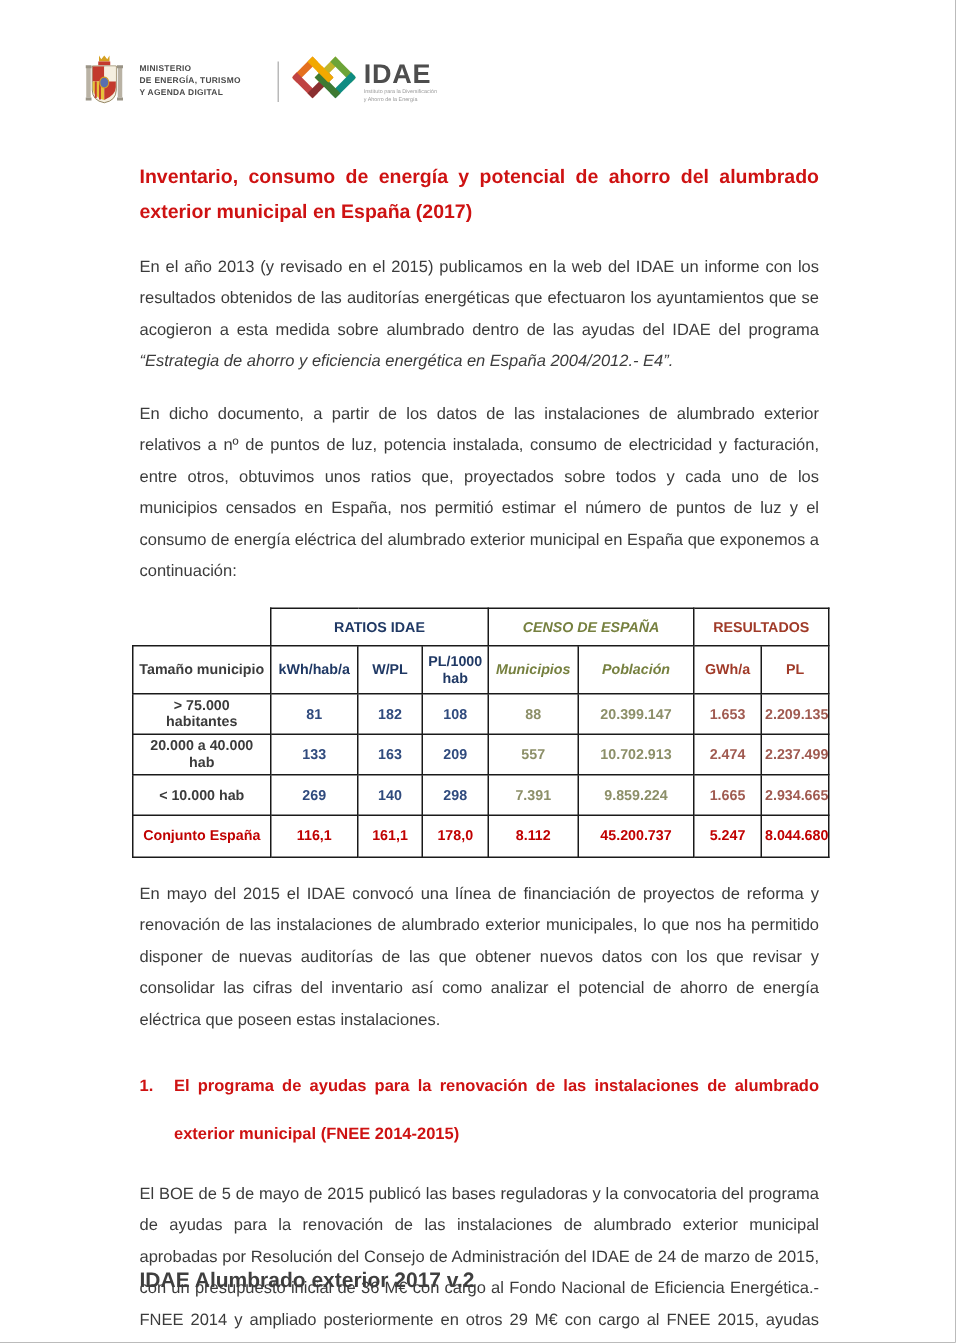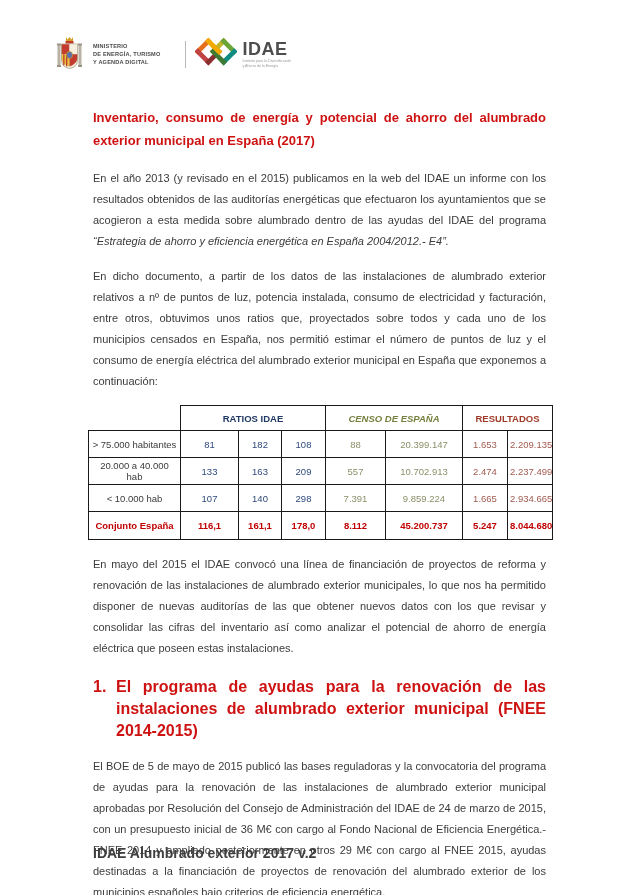--- a/index.html
+++ b/index.html
@@ -22,29 +22,29 @@
   .idae-diamonds { width:42px; height:36px; }
   .idae-word { margin-left:6px; }
   .idae-name { font-size:18px; font-weight:bold; color:#4d4d4d; letter-spacing:.5px; line-height:18px; }
   .idae-sub { font-size:3.6px; line-height:4.5px; color:#9a9a9a; margin-top:1px; }
   
   .content { position:absolute; top:106px; left:93px; width:453px; }
   .doc-title { color:#ce1212; font-weight:bold; font-size:13px; line-height:23px; text-align:justify; }
   p.body-par { margin:0; margin-top:14px; font-size:11px; line-height:21px; text-align:justify; }
   p.first-par { margin-top:16px; }
   .em { font-style:italic; }
-  .section-heading { margin-top:17px; color:#ce1212; font-weight:bold; font-size:16px;
-                     line-height:22px; text-align:justify; padding-left:23px; }
+  .section-heading { margin-top:17px; color:#ce1212; font-weight:bold; font-size:11px;
+                     line-height:32px; text-align:justify; padding-left:23px; }
   .section-heading .num { display:inline-block; width:23px; margin-left:-23px; }
   
   .tbl-wrap { margin:13px 0 0 -5px; width:464px; }
   table.ratios { border-collapse:collapse; table-layout:fixed; width:464px;
                  font-size:9.5px; color:#3b3b3b;padding-left:36px; }
   table.ratios td, table.ratios th { border:1px solid #1a1a1a; text-align:center;
-                 vertical-align:middle; padding:0 2px; font-weight:normal; }
+                 vertical-align:middle; padding:0 2px; font-weight:bold; }
   tr.grp-row th { height:24px; font-weight:bold; }
   tr.grp-row th.no-border { border:none; }
   tr.hdr-row th { height:31px; font-weight:bold; }
   tr.data-row td { height:26px; }
   tr.total-row td { height:27px; font-weight:bold; color:#c00000; }
   .g-blue  { color:#1f3864; }
   .g-olive { color:#76803f;font-style:italic; }
   .g-red   { color:#a03a28; }
   .c-label { color:#3b3b3b; }
   .c-blue  { color:#2f4a7d; }
@@ -133,20 +133,30 @@
             <col style="width:45px">
             <col style="width:45px">
         </colgroup>
         <thead>
           <tr class="grp-row">
             <th class="no-border"></th>
             <th colspan="3" class="g-blue">RATIOS IDAE</th>
             <th colspan="2" class="g-olive">CENSO DE ESPAÑA</th>
             <th colspan="2" class="g-red">RESULTADOS</th>
           </tr>
+          <tr class="hdr-row">
+            <th class="c-label">Tamaño municipio</th>
+            <th class="g-blue">kWh/hab/a</th>
+            <th class="g-blue">W/PL</th>
+            <th class="g-blue">PL/1000 hab</th>
+            <th class="g-olive">Municipios</th>
+            <th class="g-olive">Población</th>
+            <th class="g-red">GWh/a</th>
+            <th class="g-red">PL</th>
+          </tr>
         </thead>
         <tbody>
             <tr class="data-row">
               <td class="c-label">&gt; 75.000 habitantes</td>
               <td class="c-blue">81</td>
               <td class="c-blue">182</td>
               <td class="c-blue">108</td>
               <td class="c-olive">88</td>
               <td class="c-olive">20.399.147</td>
               <td class="c-red">1.653</td>
@@ -157,21 +167,21 @@
               <td class="c-blue">133</td>
               <td class="c-blue">163</td>
               <td class="c-blue">209</td>
               <td class="c-olive">557</td>
               <td class="c-olive">10.702.913</td>
               <td class="c-red">2.474</td>
               <td class="c-red">2.237.499</td>
             </tr>
             <tr class="data-row">
               <td class="c-label">&lt; 10.000 hab</td>
-              <td class="c-blue">107</td>
+              <td class="c-blue">269</td>
               <td class="c-blue">140</td>
               <td class="c-blue">298</td>
               <td class="c-olive">7.391</td>
               <td class="c-olive">9.859.224</td>
               <td class="c-red">1.665</td>
               <td class="c-red">2.934.665</td>
             </tr>
             <tr class="total-row">
               <td class="c-label">Conjunto España</td>
               <td class="c-blue">116,1</td>

